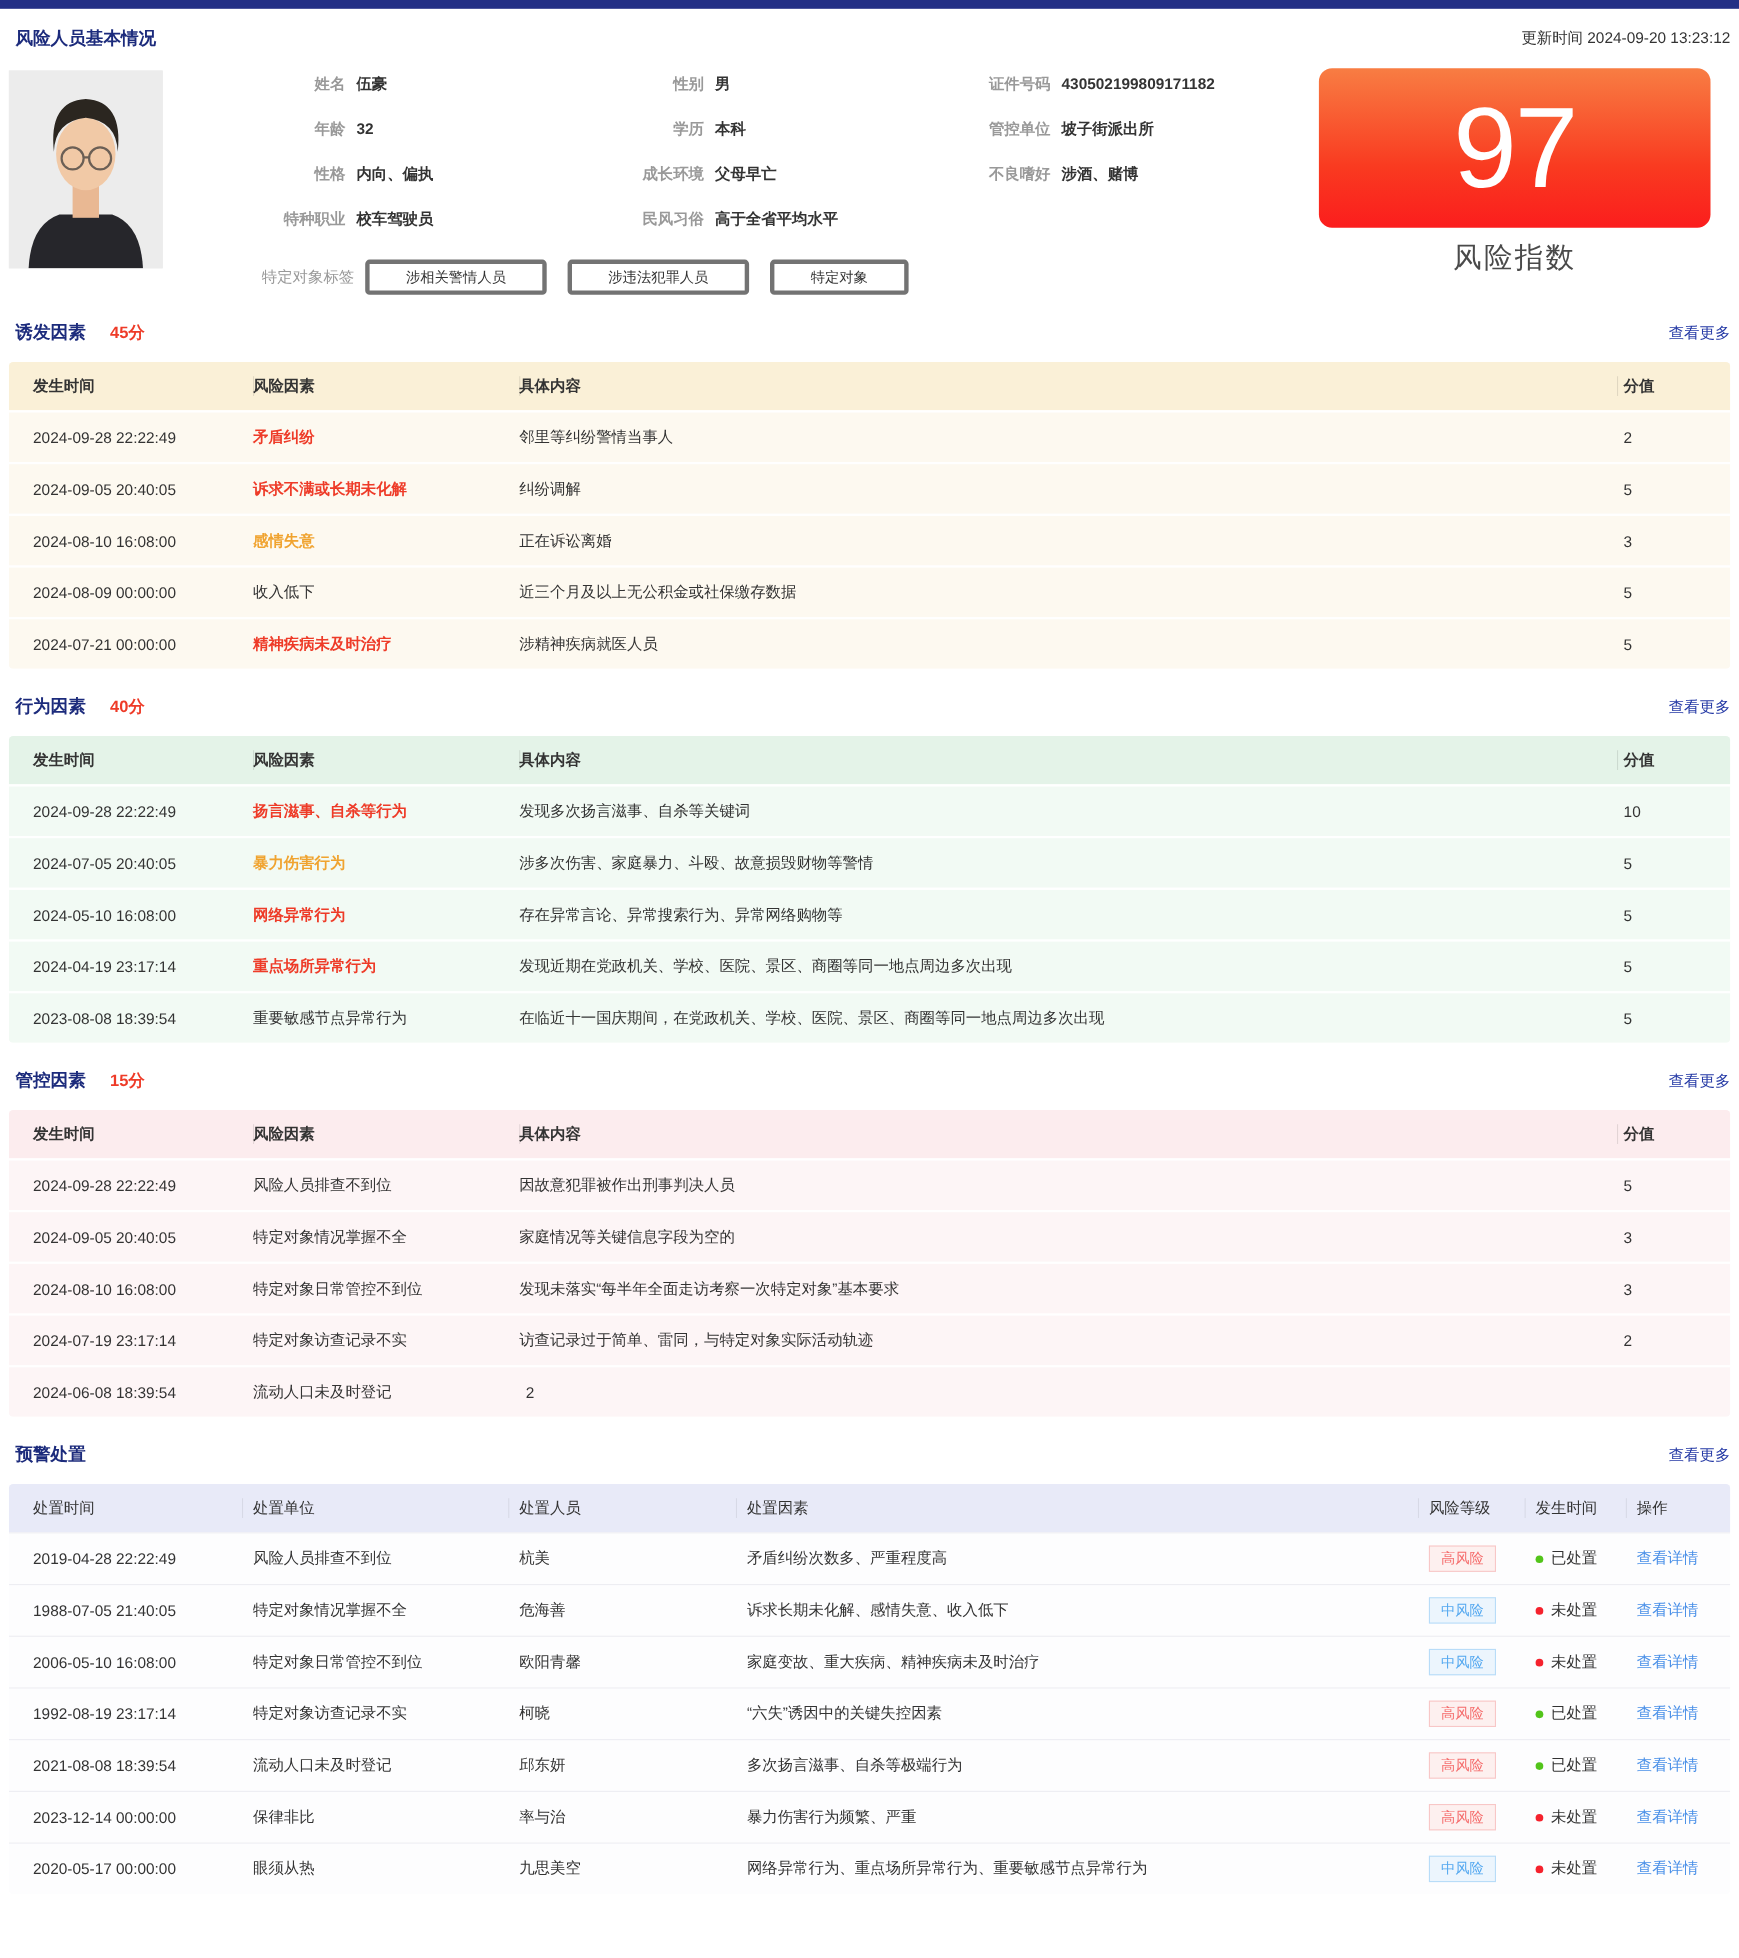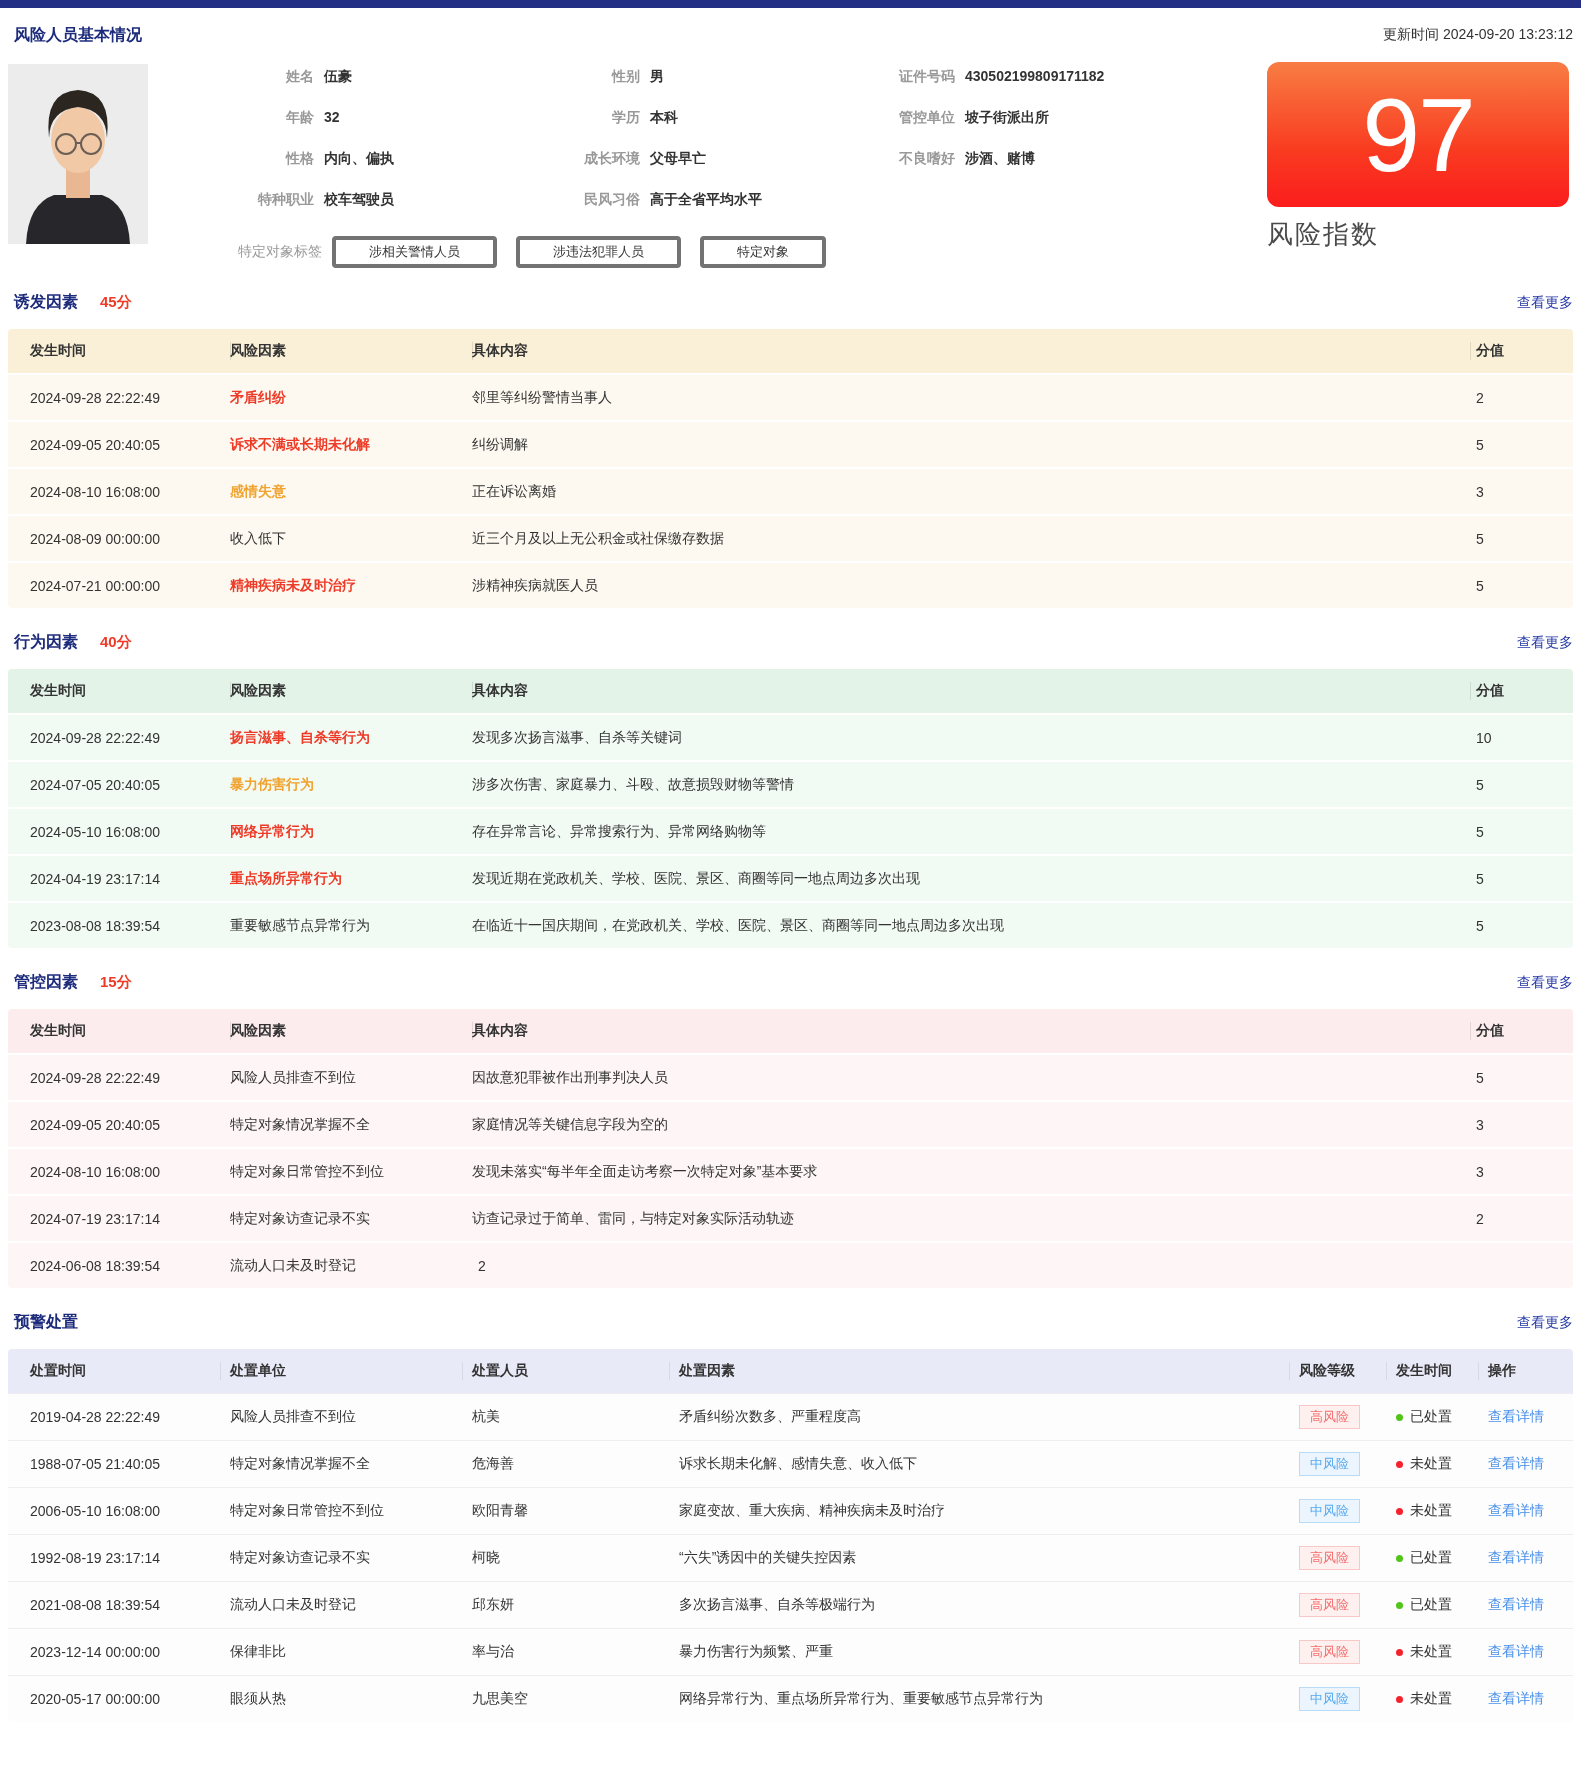--- a/index.html
+++ b/index.html
@@ -27,21 +27,21 @@
   }
   .plabel { color:#999; text-align:right; height:20px; line-height:20px; white-space:nowrap; }
   .pvalue { color:#333; padding-left:10px; height:20px; line-height:20px; white-space:nowrap; }
   .tags-row { display:flex; align-items:center; margin-top:27px; margin-left:-140px; padding-left:148px; }
   .tag-label { color:#999; width:166px; text-align:right; }
   .tags { display:flex; gap:19px; margin-left:10px; }
   .tag { display:inline-block; border:4px solid #737373; border-radius:4px; background:#fff;
          font-size:13px; color:#333; padding:5px 33px; line-height:14px; }
 
   
-  .score-panel { position:absolute; right:4px; top:0; width:302px; }
+  .score-panel { position:absolute; right:18px; top:0; width:356px; text-align:center; }
   .score-card {
     height:145px; border-radius:12px;
     background:linear-gradient(180deg, var(--card-top,#f87d43) 0%, #f93a20 62%, var(--card-bottom,#fb1d1d) 100%);
     display:flex; align-items:center; justify-content:center;
   }
   .score-num { color:#fff; font-size:104px; line-height:100px; font-weight:500; letter-spacing:-2px; }
   .score-label { margin-top:10px; font-size:26px; color:#4a4a4a; letter-spacing:2px; }
 
   
   .sec-head { display:flex; align-items:baseline; margin:24px 0 16px 0; }
@@ -59,21 +59,21 @@
   .fhead .fcell:not(.c0)::before { content:""; position:absolute; left:0; top:50%; margin-top:-9px;
           height:18px; width:1px; background:rgba(0,0,0,0.10); }
   .fc-red { color:var(--red,#ee3b28); font-weight:bold; }
   .fc-orange { color:var(--orange,#f0a32f); font-weight:bold; }
   .fc-normal { color:#333; }
 
   
   .dtable { border-radius:4px; overflow:hidden; }
   .drow { display:grid; grid-template-columns:222px 242px 207px 620px 97px 92px 85px; align-items:center;
           height:47px; background:var(--drbg,#fdfdfe); border-top:1px solid #ededf2; }
-  .drow.dhead { height:44px; background:var(--dhbg,#e8eaf8); border-top:none; font-weight:bold; }
+  .drow.dhead { height:44px; background:var(--dhbg,#e8eaf8); border-top:none; font-weight:normal; }
   .dcell { position:relative; white-space:nowrap; }
   .dcell.c0 { padding-left:22px; }
   .dhead .dcell:not(.c0)::before { content:""; position:absolute; left:-10px; top:50%; margin-top:-9px;
           height:18px; width:1px; background:rgba(0,0,0,0.07); }
   .badge { display:inline-block; font-size:13px; line-height:14px; padding:4px 10px; border-radius:0; border:1px solid; }
   .badge-high { color:var(--bh-text,#f56c6c); background:var(--bh-bg,#fdf0ef); border-color:var(--bh-border,#f8c7c7); }
   .badge-mid  { color:var(--bm-text,#54a8f0); background:var(--bm-bg,#ecf5fd); border-color:var(--bm-border,#b8dcf8); }
   .status { display:inline-flex; align-items:center; gap:7px; }
   .dot { width:7px; height:7px; border-radius:50%; display:inline-block; }
   .dot-done { background:var(--dot-done,#52c41a); }

